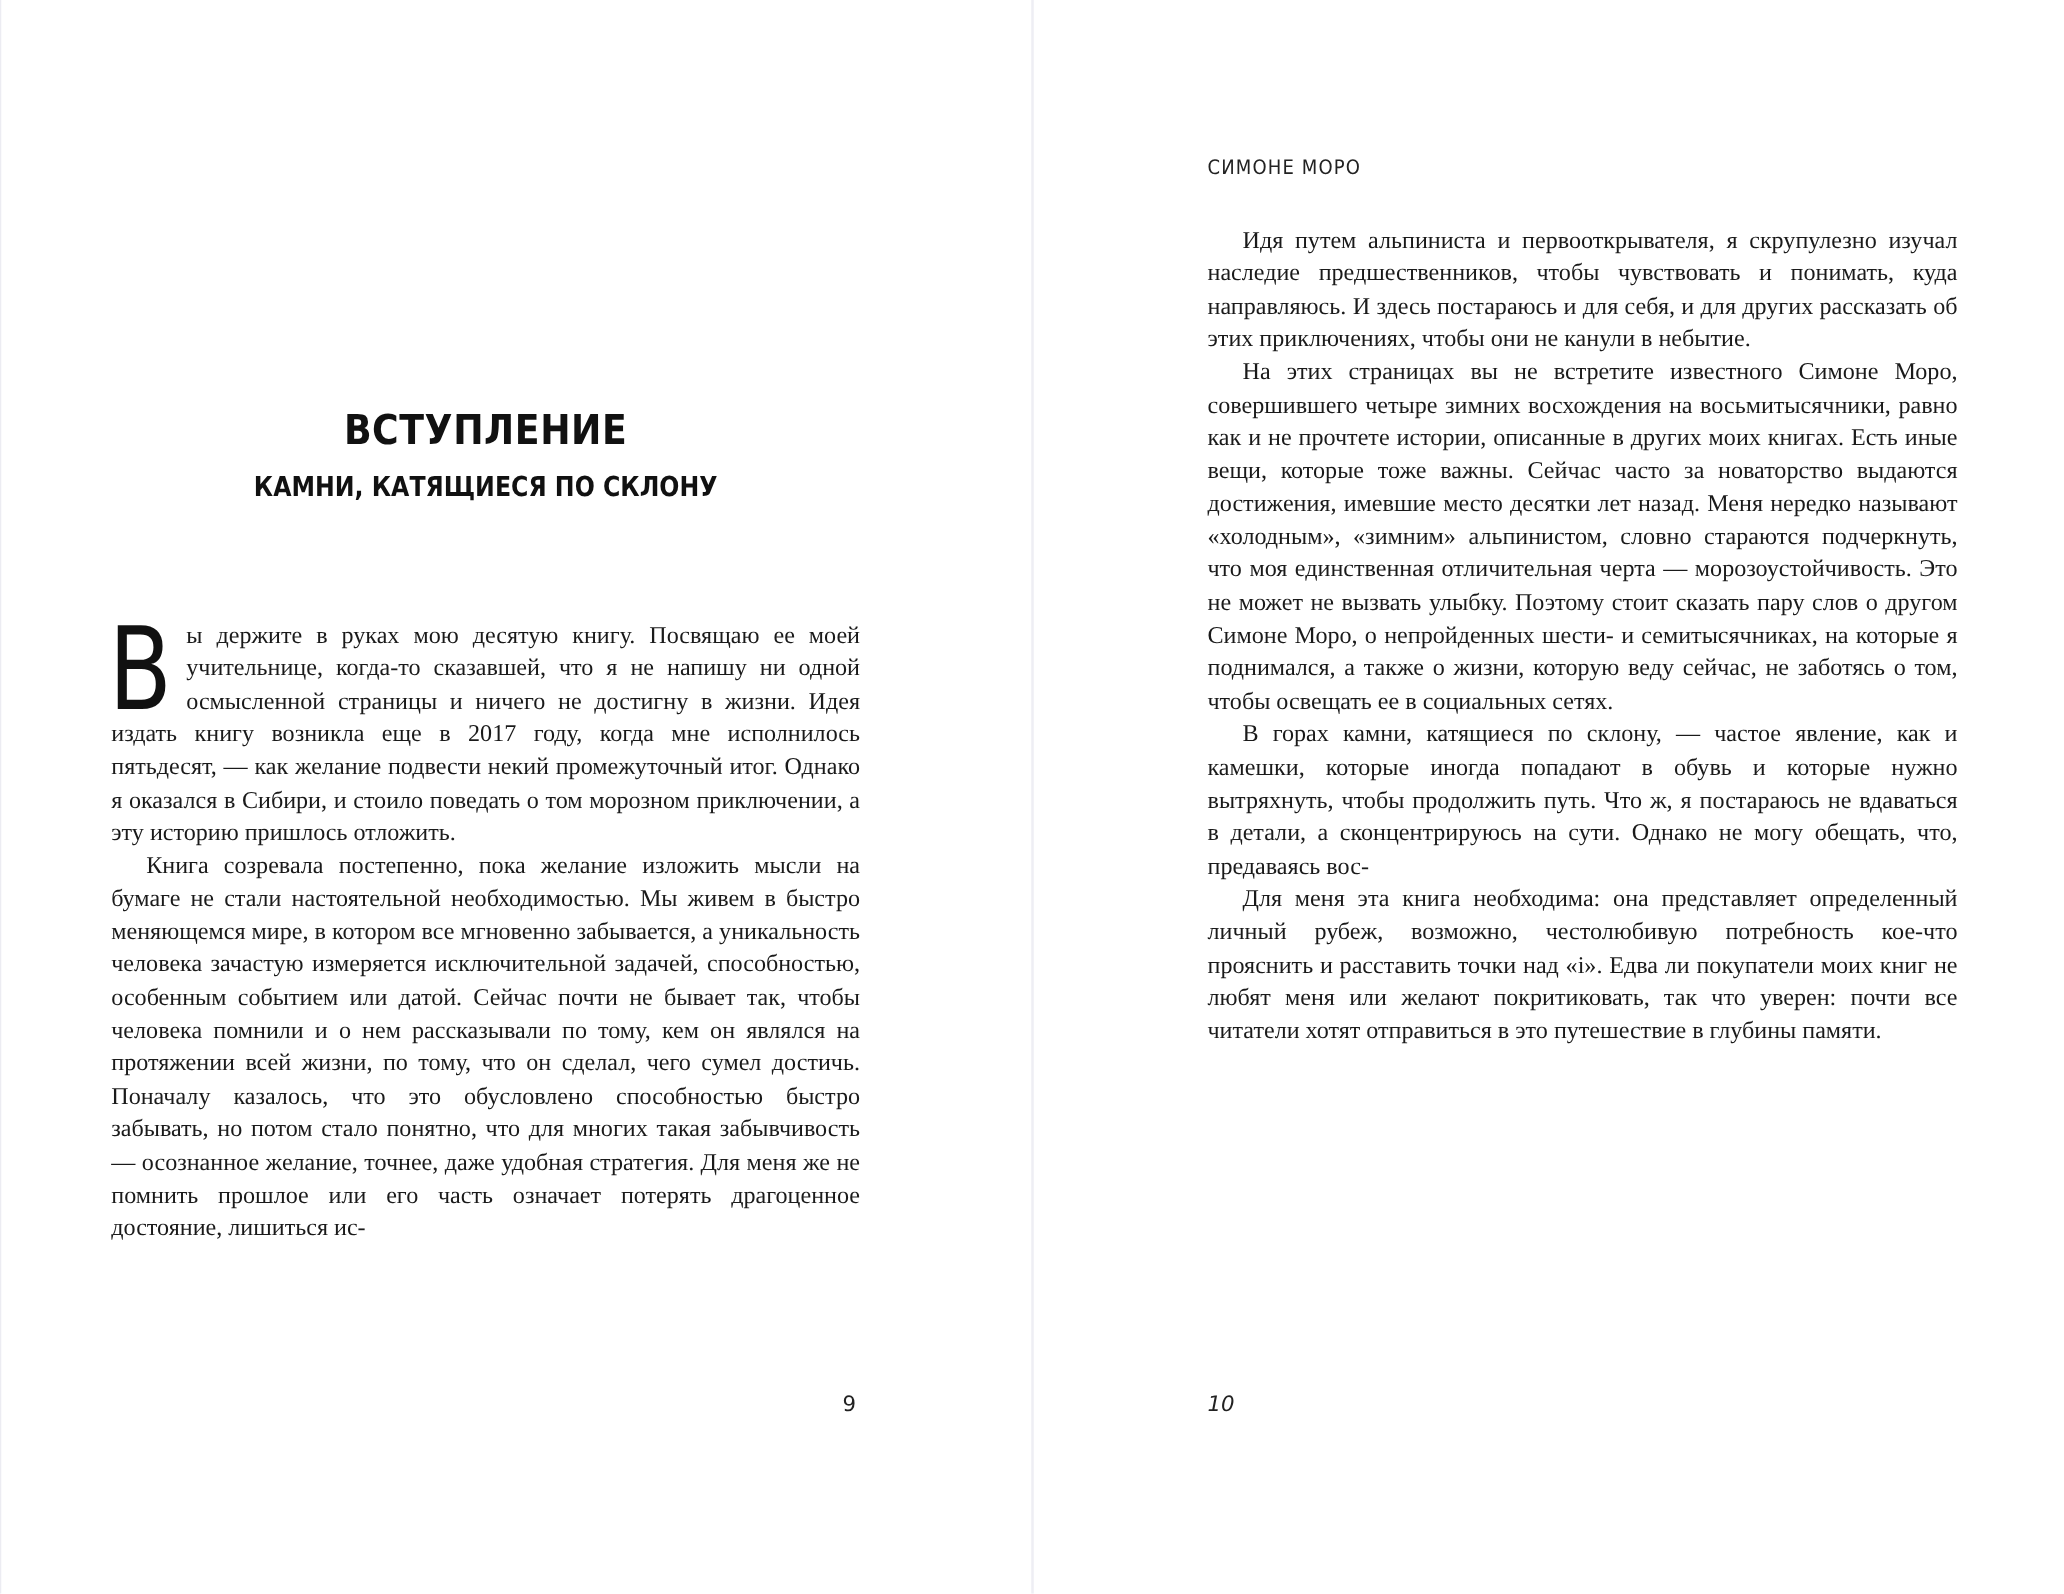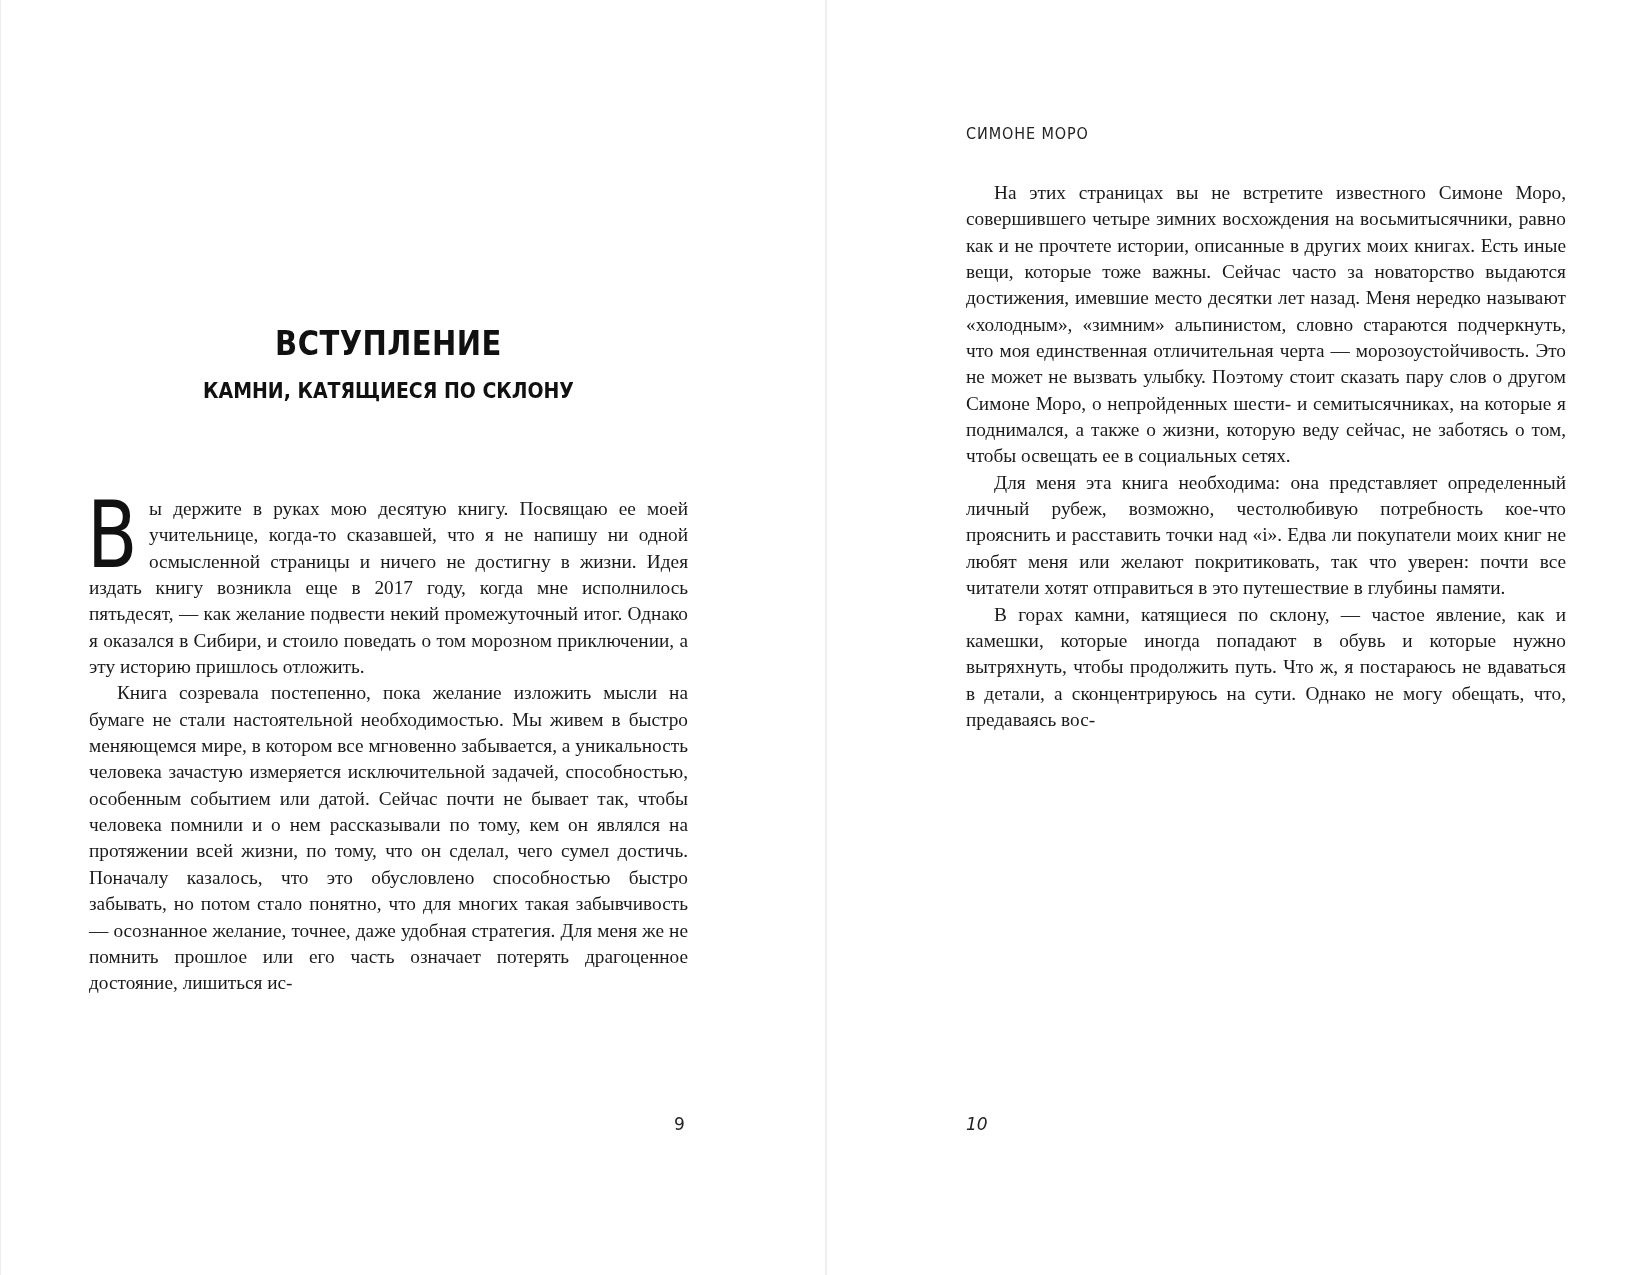--- a/index.html
+++ b/index.html
@@ -54,18 +54,19 @@
   <div class="body-text left-body">
     <p class="no-indent"><span class="dropcap">В</span><span>ы держите в руках мою десятую книгу. Посвящаю ее моей учительнице, когда-то сказавшей, что я не напишу ни одной осмысленной страницы и ничего не достигну в жизни. Идея издать книгу возникла еще в 2017 году, когда мне исполнилось пятьдесят, — как желание подвести некий промежуточный итог. Однако я оказался в Сибири, и стоило поведать о том морозном приключении, а эту историю пришлось отложить.</span></p>
     <p>Книга созревала постепенно, пока желание изложить мысли на бумаге не стали настоятельной необходимостью. Мы живем в быстро меняющемся мире, в котором все мгновенно забывается, а уникальность человека зачастую измеряется исключительной задачей, способностью, особенным событием или датой. Сейчас почти не бывает так, чтобы человека помнили и о нем рассказывали по тому, кем он являлся на протяжении всей жизни, по тому, что он сделал, чего сумел достичь. Поначалу казалось, что это обусловлено способностью быстро забывать, но потом стало понятно, что для многих такая забывчивость — осознанное желание, точнее, даже удобная стратегия. Для меня же не помнить прошлое или его часть означает потерять драгоценное достояние, лишиться ис-</p>
   </div>
   <div class="page-number pn-left">9</div>
 </div>
 
 <div class="page page-right">
   <div class="running-header">СИМОНЕ МОРО</div>
   <div class="body-text right-body">
+    <p>Идя путем альпиниста и первооткрывателя, я скрупулезно изучал наследие предшественников, чтобы чувствовать и понимать, куда направляюсь. И здесь постараюсь и для себя, и для других рассказать об этих приключениях, чтобы они не канули в небытие.</p>
     <p>На этих страницах вы не встретите известного Симоне Моро, совершившего четыре зимних восхождения на восьмитысячники, равно как и не прочтете истории, описанные в других моих книгах. Есть иные вещи, которые тоже важны. Сейчас часто за новаторство выдаются достижения, имевшие место десятки лет назад. Меня нередко называют «холодным», «зимним» альпинистом, словно стараются подчеркнуть, что моя единственная отличительная черта — морозоустойчивость. Это не может не вызвать улыбку. Поэтому стоит сказать пару слов о другом Симоне Моро, о непройденных шести- и семитысячниках, на которые я поднимался, а также о жизни, которую веду сейчас, не заботясь о том, чтобы освещать ее в социальных сетях.</p>
+    <p>В горах камни, катящиеся по склону, — частое явление, как и камешки, которые иногда попадают в обувь и которые нужно вытряхнуть, чтобы продолжить путь. Что ж, я постараюсь не вдаваться в детали, а сконцентрируюсь на сути. Однако не могу обещать, что, предаваясь вос-</p>
     <p>Для меня эта книга необходима: она представляет определенный личный рубеж, возможно, честолюбивую потребность кое-что прояснить и расставить точки над «i». Едва ли покупатели моих книг не любят меня или желают покритиковать, так что уверен: почти все читатели хотят отправиться в это путешествие в глубины памяти.</p>
-    <p>В горах камни, катящиеся по склону, — частое явление, как и камешки, которые иногда попадают в обувь и которые нужно вытряхнуть, чтобы продолжить путь. Что ж, я постараюсь не вдаваться в детали, а сконцентрируюсь на сути. Однако не могу обещать, что, предаваясь вос-</p>
   </div>
   <div class="page-number pn-right">10</div>
 </div>
 
 </body></html>

